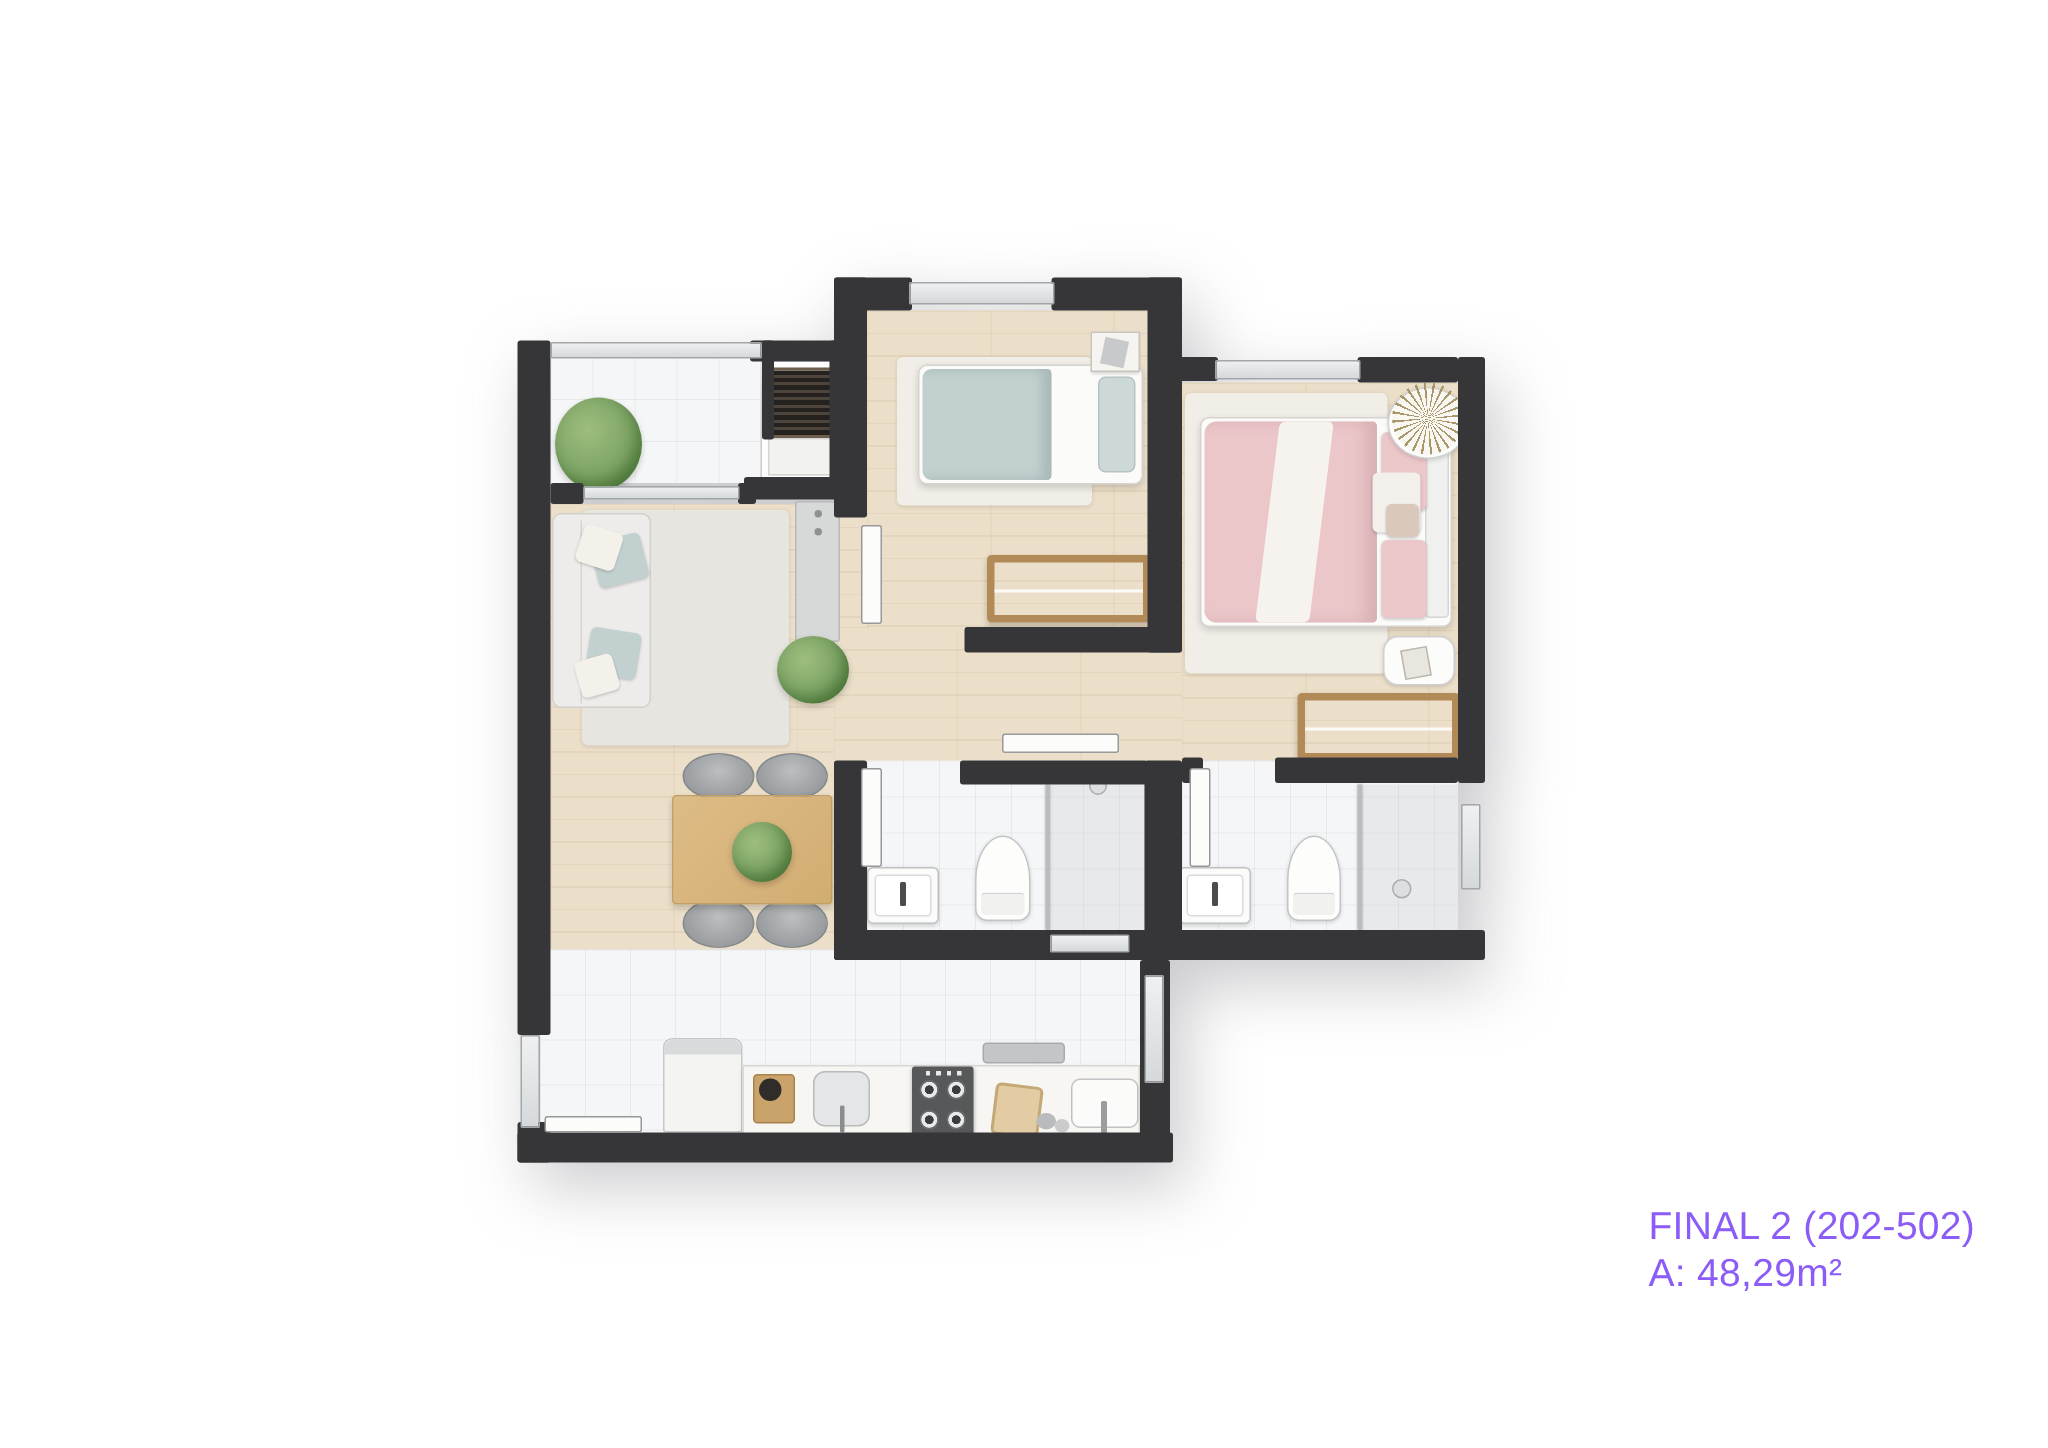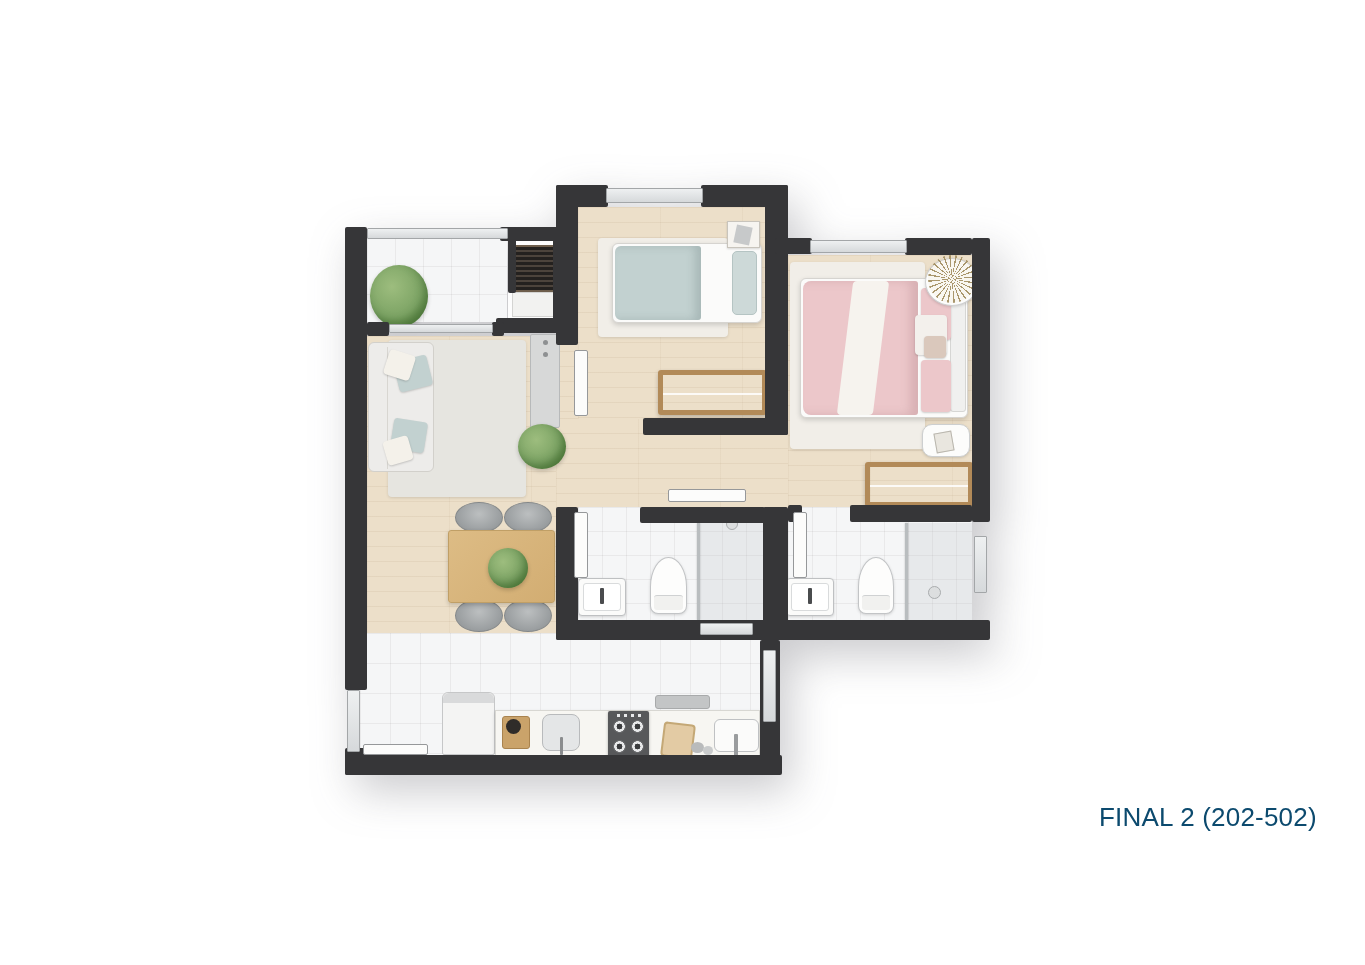--- a/index.html
+++ b/index.html
@@ -44,21 +44,21 @@
   .stove{background:var(--stove-dark,#57585a);border-radius:2px;box-shadow:0 1px 3px rgba(0,0,0,.3);}
   .burner{position:absolute;width:13px;height:13px;border-radius:50%;
           background:radial-gradient(circle,#3b3c3e 30%,#e8e9ea 34%,#e8e9ea 55%,#6a6b6d 60%);}
   .knob{position:absolute;width:5px;height:5px;border-radius:50%;background:#8e9092;}
   .divider{background:#b9bdbf;box-shadow:0 0 2px rgba(0,0,0,.25);}
   .dried{border-radius:50%;
          background:repeating-conic-gradient(from 8deg,rgba(165,145,100,.95) 0 4deg,rgba(225,210,175,.15) 4deg 15deg);}
   .pot{background:#fdfdfc;border:1px solid #cfd0d1;border-radius:50%;box-shadow:0 1px 3px rgba(0,0,0,.15);}
   .nstand{background:#fcfcfb;border:1px solid #cdcfd0;border-radius:10px;box-sizing:border-box;box-shadow:0 1px 3px rgba(0,0,0,.15);}
   .frame{background:#f6f4f0;border:1px solid #c8c4bc;box-sizing:border-box;box-shadow:0 1px 2px rgba(0,0,0,.15);}
-  .label{color:#0c4a6e;font-size:26px;line-height:31px;letter-spacing:.2px;}
+  .label{color:#8b5cf6;font-size:26px;line-height:31px;letter-spacing:.2px;}
 </style>
 </head>
 <body>
 
 <div class="stage">
   <div class="plan">
 
     <div class="a tile" style="left:367px;top:238px;width:140px;height:84px;"></div>
     <div class="a" style="left:508px;top:241px;width:45px;height:77px;background:#fdfdfd;"></div>
     <div class="a wood" style="left:367px;top:336px;width:211px;height:297px;"></div>
@@ -206,14 +206,15 @@
     <div class="a glass" style="left:347px;top:690px;width:13px;height:62px;"></div>
     <div class="a door" style="left:574px;top:350px;width:14px;height:66px;"></div>
     <div class="a door" style="left:574px;top:512px;width:14px;height:66px;"></div>
     <div class="a door" style="left:793px;top:512px;width:14px;height:66px;"></div>
     <div class="a door" style="left:668px;top:489px;width:78px;height:13px;"></div>
     <div class="a door" style="left:363px;top:744px;width:65px;height:11px;"></div>
   </div>
 
   <div class="a label" style="left:1099px;top:802px;width:260px;">
     <div>FINAL 2 (202-502)</div>
+    <div>A: 48,29m²</div>
   </div>
 </div>
 
 </body></html>

